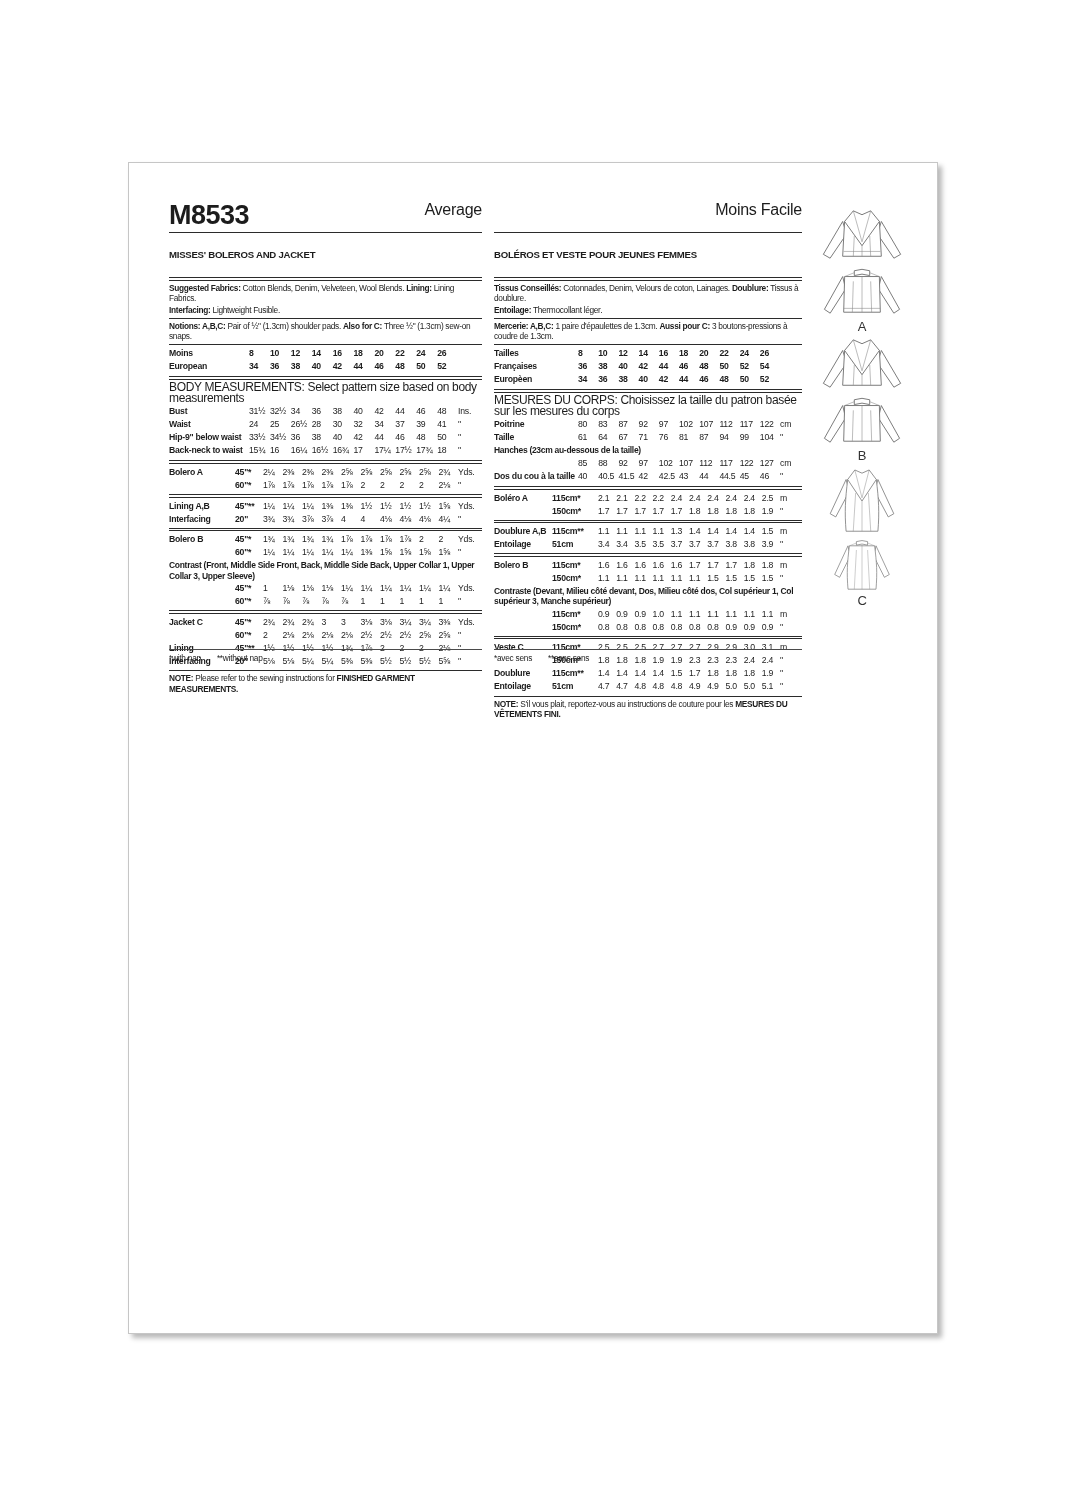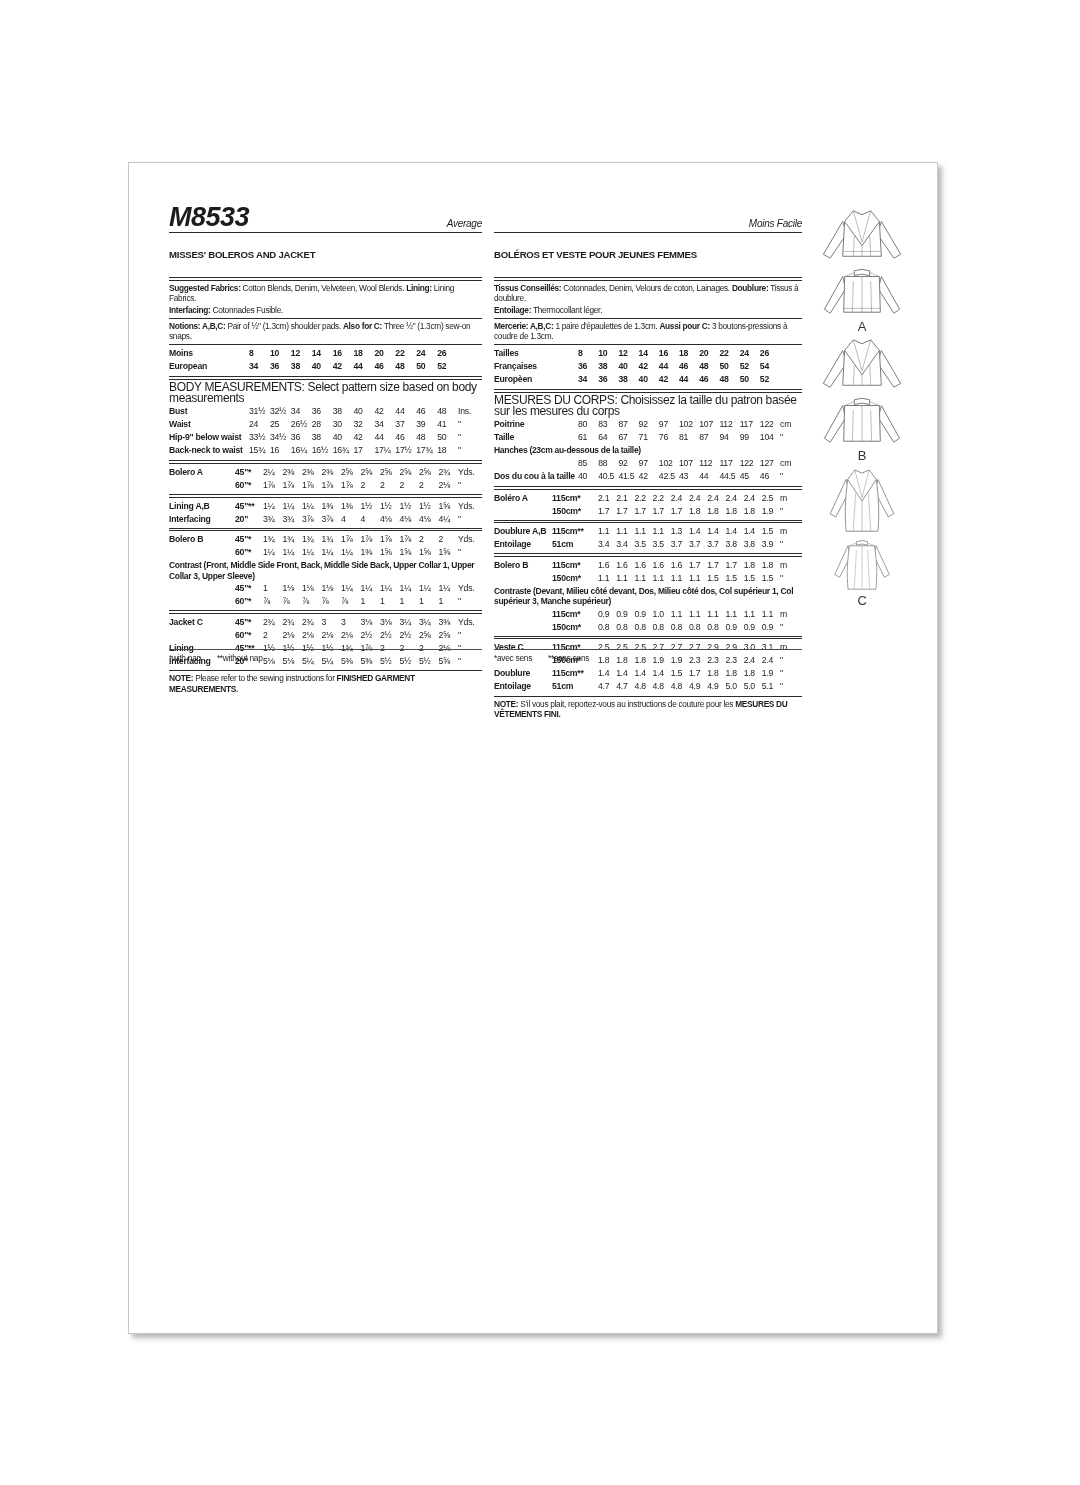--- a/index.html
+++ b/index.html
@@ -4,23 +4,23 @@
 <style>
   html,body{margin:0;padding:0;background:#ffffff;}
   .canvas{position:relative;width:1080px;height:1485px;background:#fff;overflow:hidden;
           font-family:"Liberation Sans", sans-serif;color:#1c1c1c;}
   .page{position:absolute;left:128px;top:162px;width:808px;height:1170px;background:#fff;
         border:1px solid #c6c6c6;box-shadow:4px 4px 5px rgba(0,0,0,.28);}
   .col{position:absolute;top:41px;letter-spacing:-0.25px;}
   .col-en{left:40px;width:313px;--lw:66px;--qw:28px;--bw:80px;--uw:24px;}
   .col-fr{left:365px;width:308px;--lw:58px;--qw:46px;--bw:84px;--uw:22px;}
   .col-art{left:678px;width:110px;top:41px;height:480px;}
-  .hdr{display:flex;justify-content:space-between;align-items:flex-end;height:25px;font-style:italic;}
+  .hdr{display:flex;justify-content:space-between;height:25px;}
   .code{font-size:27px;font-weight:bold;line-height:23px;letter-spacing:-0.5px;}
-  .diff{font-size:10px;line-height:11px;}
+  .diff{font-size:16px;line-height:11px;}
   .hrS{border-top:1.2px solid #2b2b2b;margin:2.5px 0 2px 0;}
   .hrD{height:2px;border-top:1px solid #2b2b2b;border-bottom:1px solid #2b2b2b;margin:3px 0 2px 0;}
   .ttl{font-weight:bold;font-size:9.6px;line-height:11px;padding:14px 0;}
   .para{margin:1px 0;font-size:8.3px;line-height:10.5px;letter-spacing:-0.3px;}
   .para b{letter-spacing:-0.3px;}
   .bodyhead{font-weight:normal;font-size:12px;line-height:11px;letter-spacing:-0.35px;margin:1px 0 0 0;}
   .tbl{margin:1px 0;}
   .trow{display:flex;line-height:13px;font-size:8.7px;}
   .tl{width:var(--lw);font-weight:bold;white-space:nowrap;flex:none;}
   .tl.wide{width:var(--bw);}
@@ -52,21 +52,21 @@
 
     <div class="col col-en">
       <div class="hdr">
         <div class="code">M8533</div>
         <div class="diff">Average</div>
       </div>
       <div class="hrS"></div>
       <div class="ttl">MISSES' BOLEROS AND JACKET</div>
       <div class="hrD"></div>
       <p class="para"><b>Suggested Fabrics:</b><span> Cotton Blends, Denim, Velveteen, Wool Blends. </span><b>Lining:</b><span> Lining Fabrics.</span></p>
-      <p class="para"><b>Interfacing:</b><span> Cotonnades Fusible.</span></p>
+      <p class="para"><b>Interfacing:</b><span> Lightweight Fusible.</span></p>
       <div class="hrS"></div>
       <p class="para"><b>Notions: A,B,C:</b><span> Pair of ½" (1.3cm) shoulder pads. </span><b>Also for C:</b><span> Three ½" (1.3cm) sew-on snaps.</span></p>
       <div class="hrS"></div>
       <div class="tbl">
           <div class="trow bv">
             <span class="tl wide">Moins</span>
             <span class="tv">8</span>
             <span class="tv">10</span>
             <span class="tv">12</span>
             <span class="tv">14</span>

